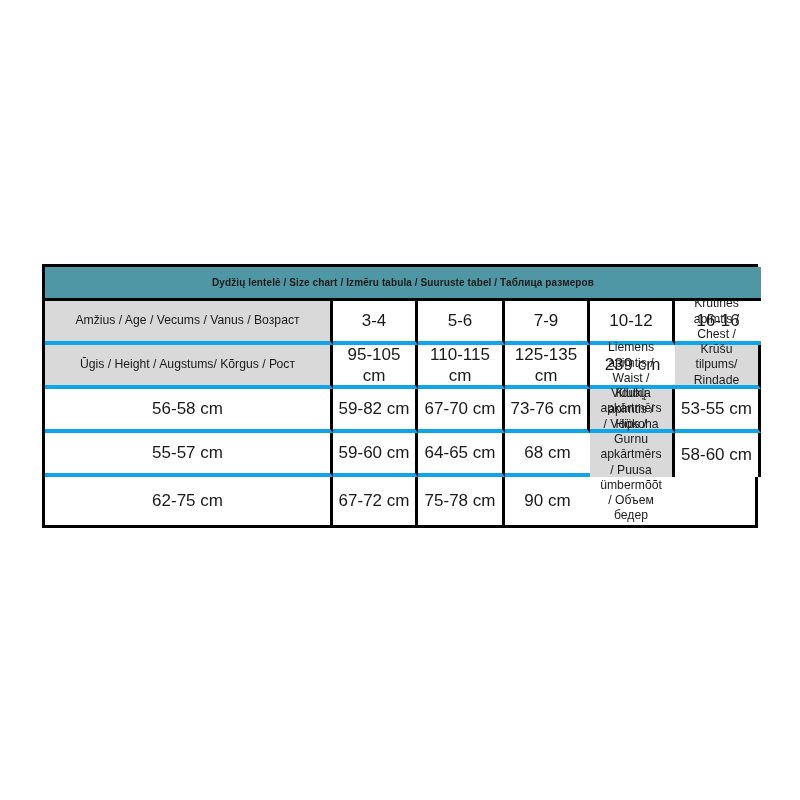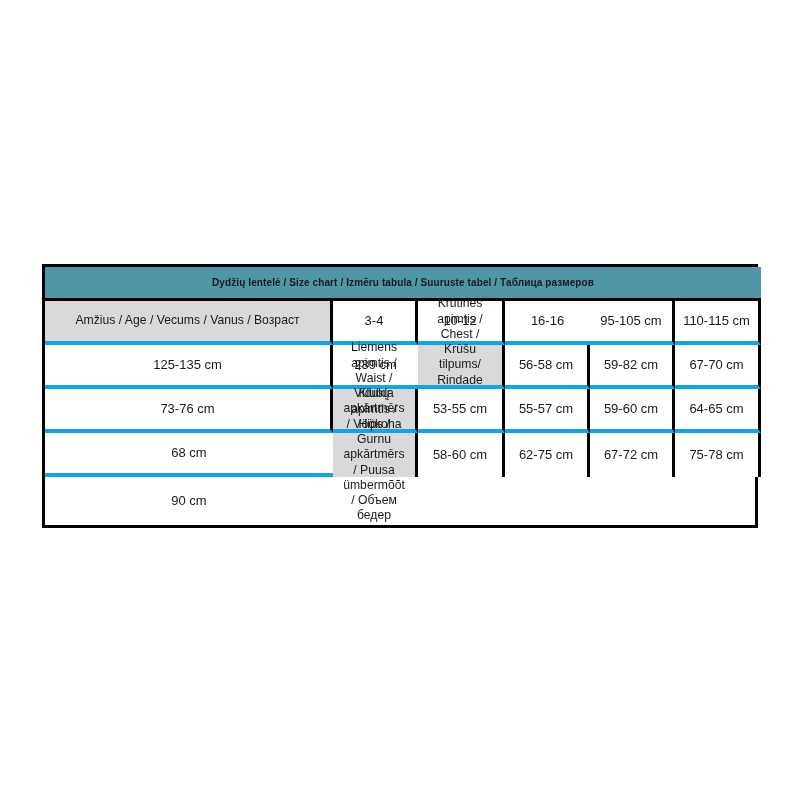--- a/index.html
+++ b/index.html
@@ -44,35 +44,38 @@
     background: #ffffff;
   }
   .cell.last-col { border-right: none; }
   .cell.last-row { border-bottom: none; }
 
   .row-label {
     background: #d9d9d9;
     padding: 2px 12px;
     font-size: 12.2px;
   }
-  .value-cell { font-size: 13px; }
+  .value-cell { font-size: 17px; }
 </style>
 </head>
 <body>
 
 <div class="canvas">
   <div class="size-table">
 
     <div class="table-title">Dydžių lentelė / Size chart / Izmēru tabula / Suuruste tabel / Таблица размеров</div>
 
     <div class="cell row-label">Amžius / Age / Vecums / Vanus / Возраст</div>
     <div class="cell value-cell">3-4</div>
+    <div class="cell value-cell">5-6</div>
+    <div class="cell value-cell">7-9</div>
     <div class="cell value-cell">10-12</div>
     <div class="cell value-cell last-col">16-16</div>
 
+    <div class="cell row-label">Ūgis / Height / Augstums/ Kõrgus / Рост</div>
     <div class="cell value-cell">95-105 cm</div>
     <div class="cell value-cell">110-115 cm</div>
     <div class="cell value-cell">125-135 cm</div>
     <div class="cell value-cell last-col">239 cm</div>
 
     <div class="cell row-label">Krūtinės apimtis / Chest / Krūšu tilpums/ Rindade maht / Объем груди</div>
     <div class="cell value-cell">56-58 cm</div>
     <div class="cell value-cell">59-82 cm</div>
     <div class="cell value-cell">67-70 cm</div>
     <div class="cell value-cell">73-76 cm</div>

